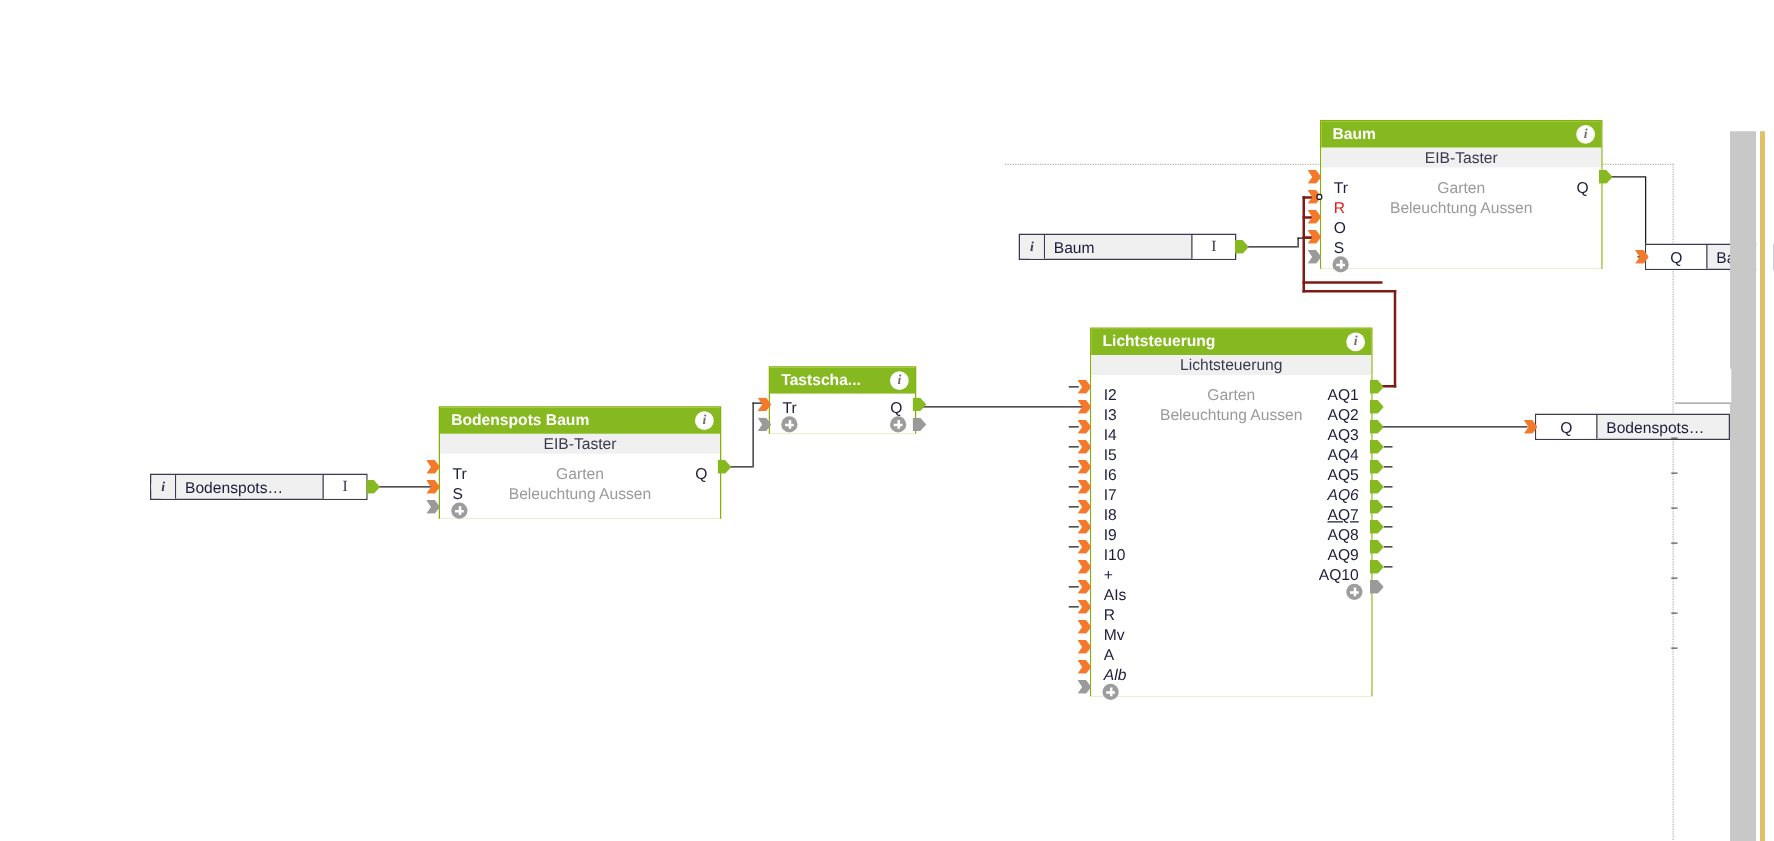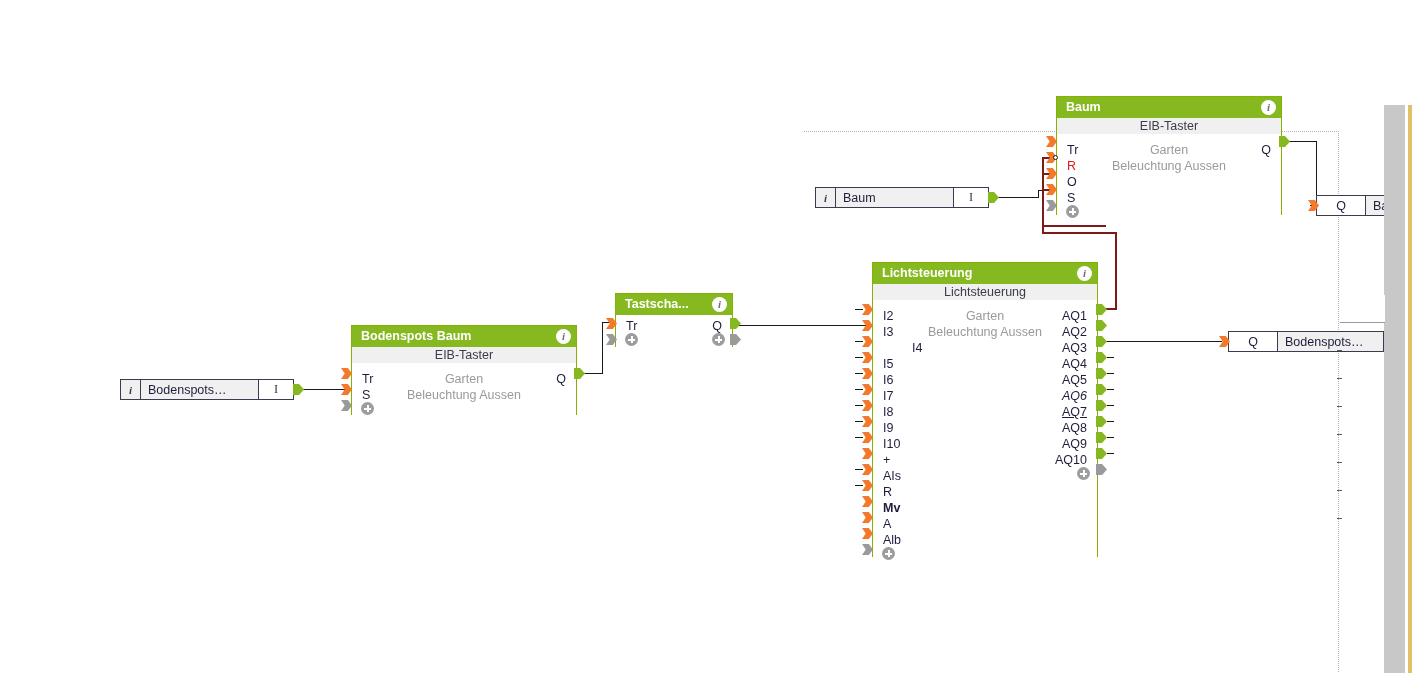--- a/index.html
+++ b/index.html
@@ -289,33 +289,33 @@
       <span>Lichtsteuerung</span>
       <span class="info-badge">i</span>
     </div>
     <div class="fb-subtitle">Lichtsteuerung</div>
     <div class="fb-body" style="height:256px;">
       <div class="center-text" style="top:8px;">Garten</div>
       <div class="center-text" style="top:24px;">Beleuchtung Aussen</div>
 
       <div class="pin-label in" style="top:8px;">I2</div>
       <div class="pin-label in" style="top:24px;">I3</div>
-      <div class="pin-label in" style="top:40px;margin-left:29px;">I4</div>
+      <div class="pin-label in" style="top:40px;">I4</div>
       <div class="pin-label in" style="top:56px;">I5</div>
       <div class="pin-label in" style="top:72px;">I6</div>
       <div class="pin-label in" style="top:88px;">I7</div>
       <div class="pin-label in" style="top:104px;">I8</div>
       <div class="pin-label in" style="top:120px;">I9</div>
       <div class="pin-label in" style="top:136px;">I10</div>
       <div class="pin-label in" style="top:152px;">+</div>
       <div class="pin-label in" style="top:168px;">AIs</div>
       <div class="pin-label in" style="top:184px;">R</div>
-      <div class="pin-label in" style="top:200px;font-weight:bold;">Mv</div>
+      <div class="pin-label in" style="top:200px;">Mv</div>
       <div class="pin-label in" style="top:216px;">A</div>
-      <div class="pin-label in" style="top:232px;">Alb</div>
+      <div class="pin-label in" style="top:232px;font-style:italic;">Alb</div>
 
       <div class="pin-label out" style="top:8px;">AQ1</div>
       <div class="pin-label out" style="top:24px;">AQ2</div>
       <div class="pin-label out" style="top:40px;">AQ3</div>
       <div class="pin-label out" style="top:56px;">AQ4</div>
       <div class="pin-label out" style="top:72px;">AQ5</div>
       <div class="pin-label out" style="top:88px;font-style:italic;">AQ6</div>
       <div class="pin-label out" style="top:104px;text-decoration:underline;">AQ7</div>
       <div class="pin-label out" style="top:120px;">AQ8</div>
       <div class="pin-label out" style="top:136px;">AQ9</div>

